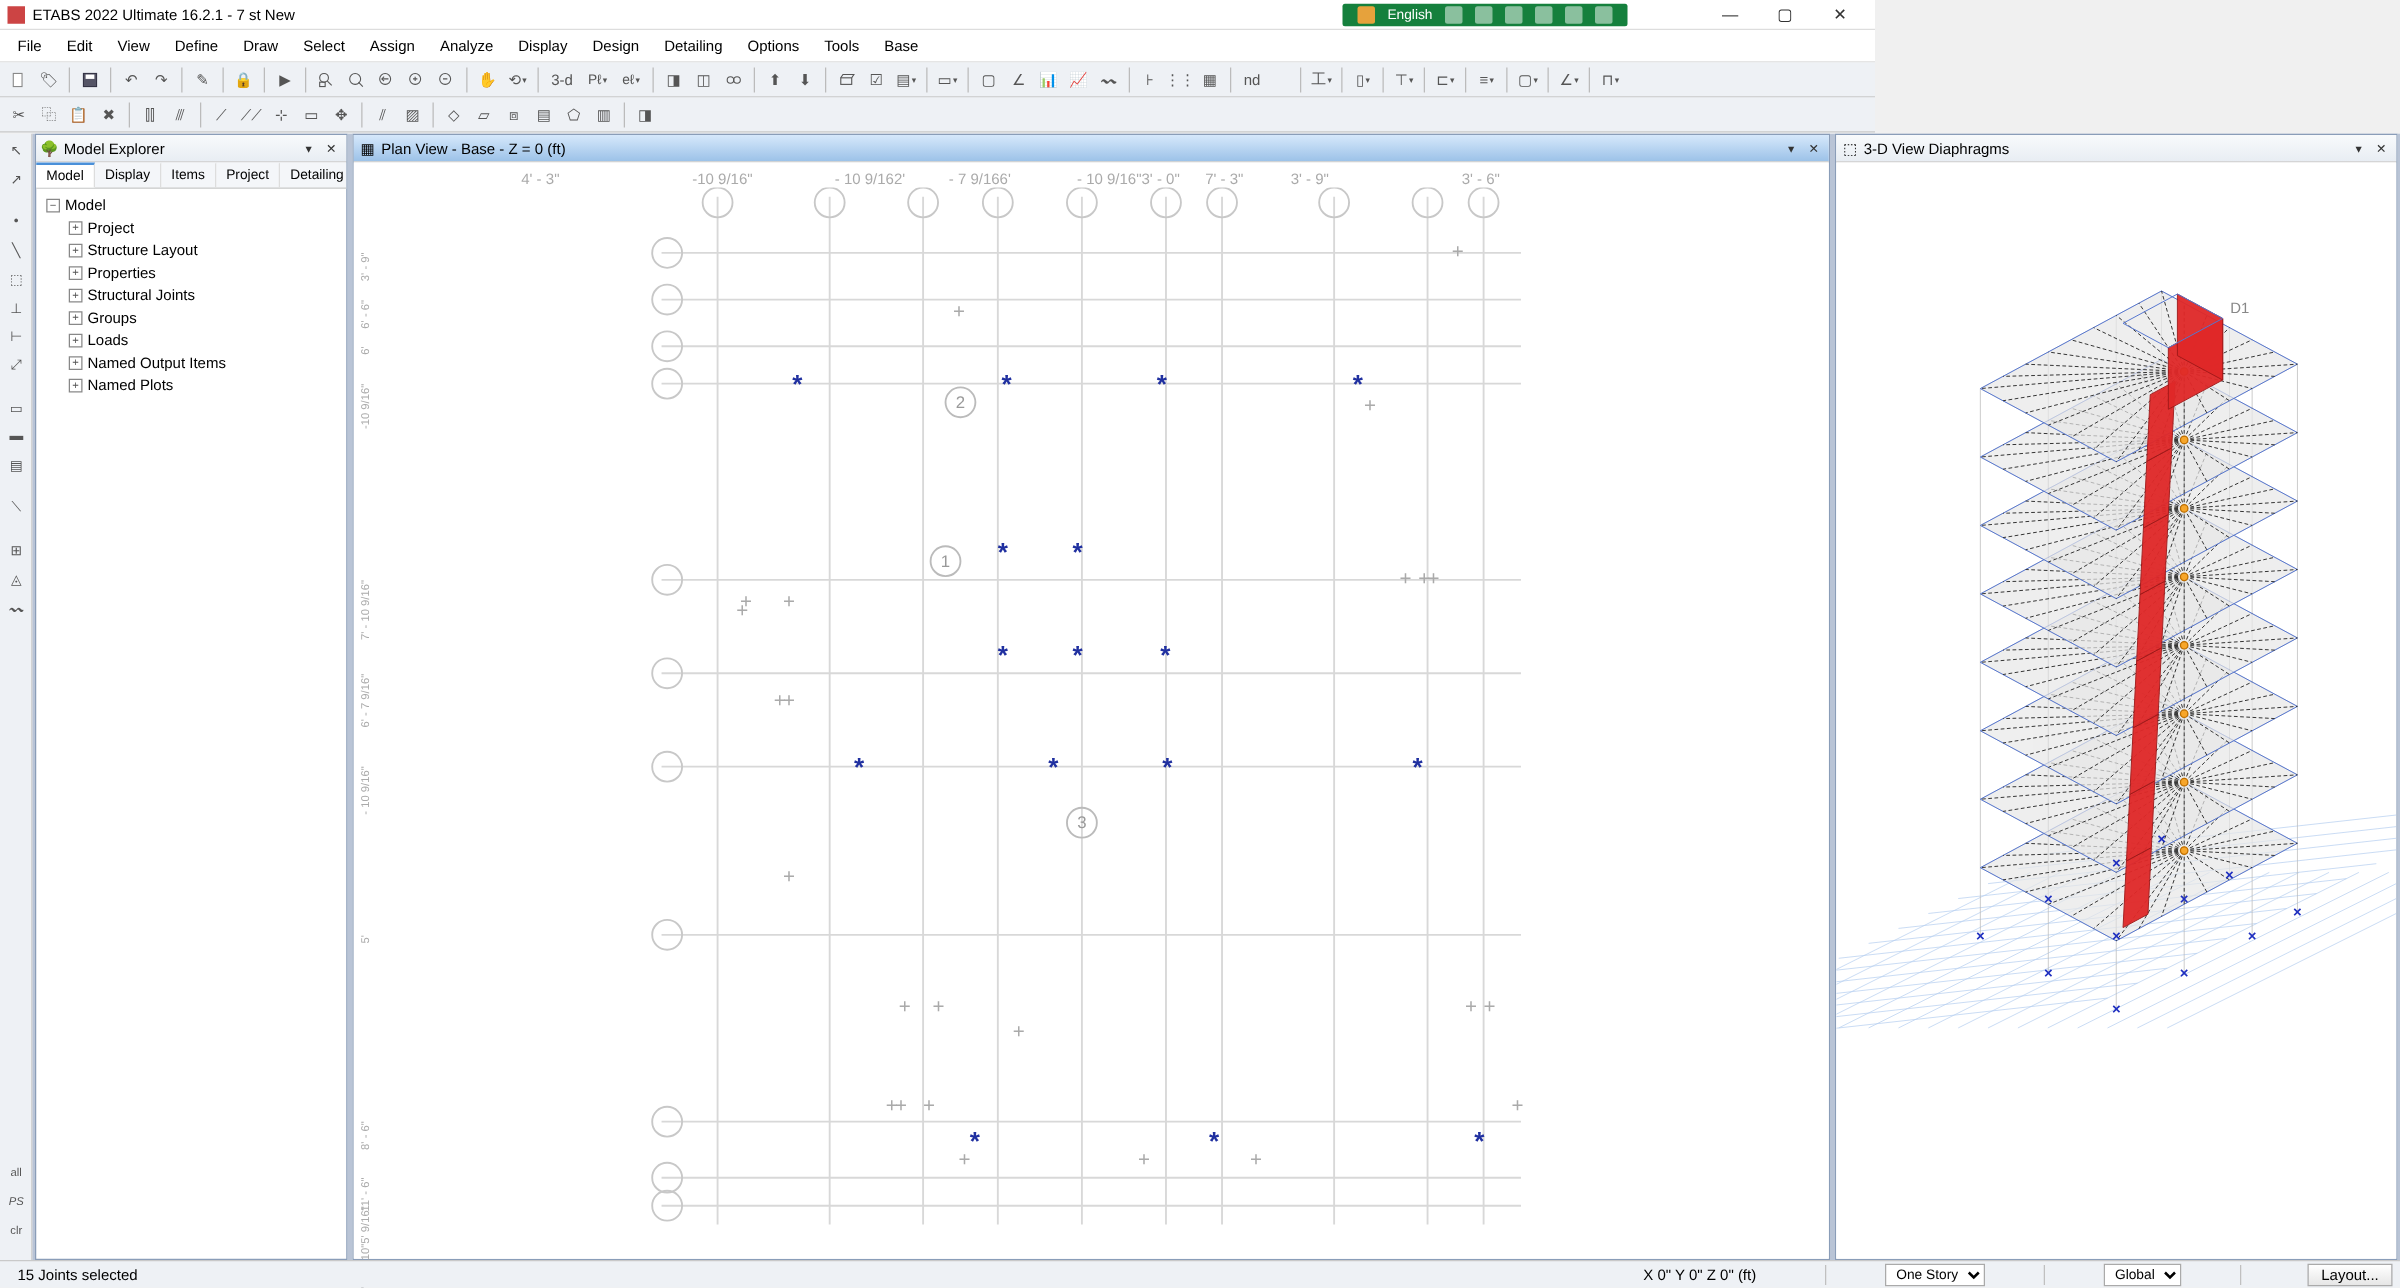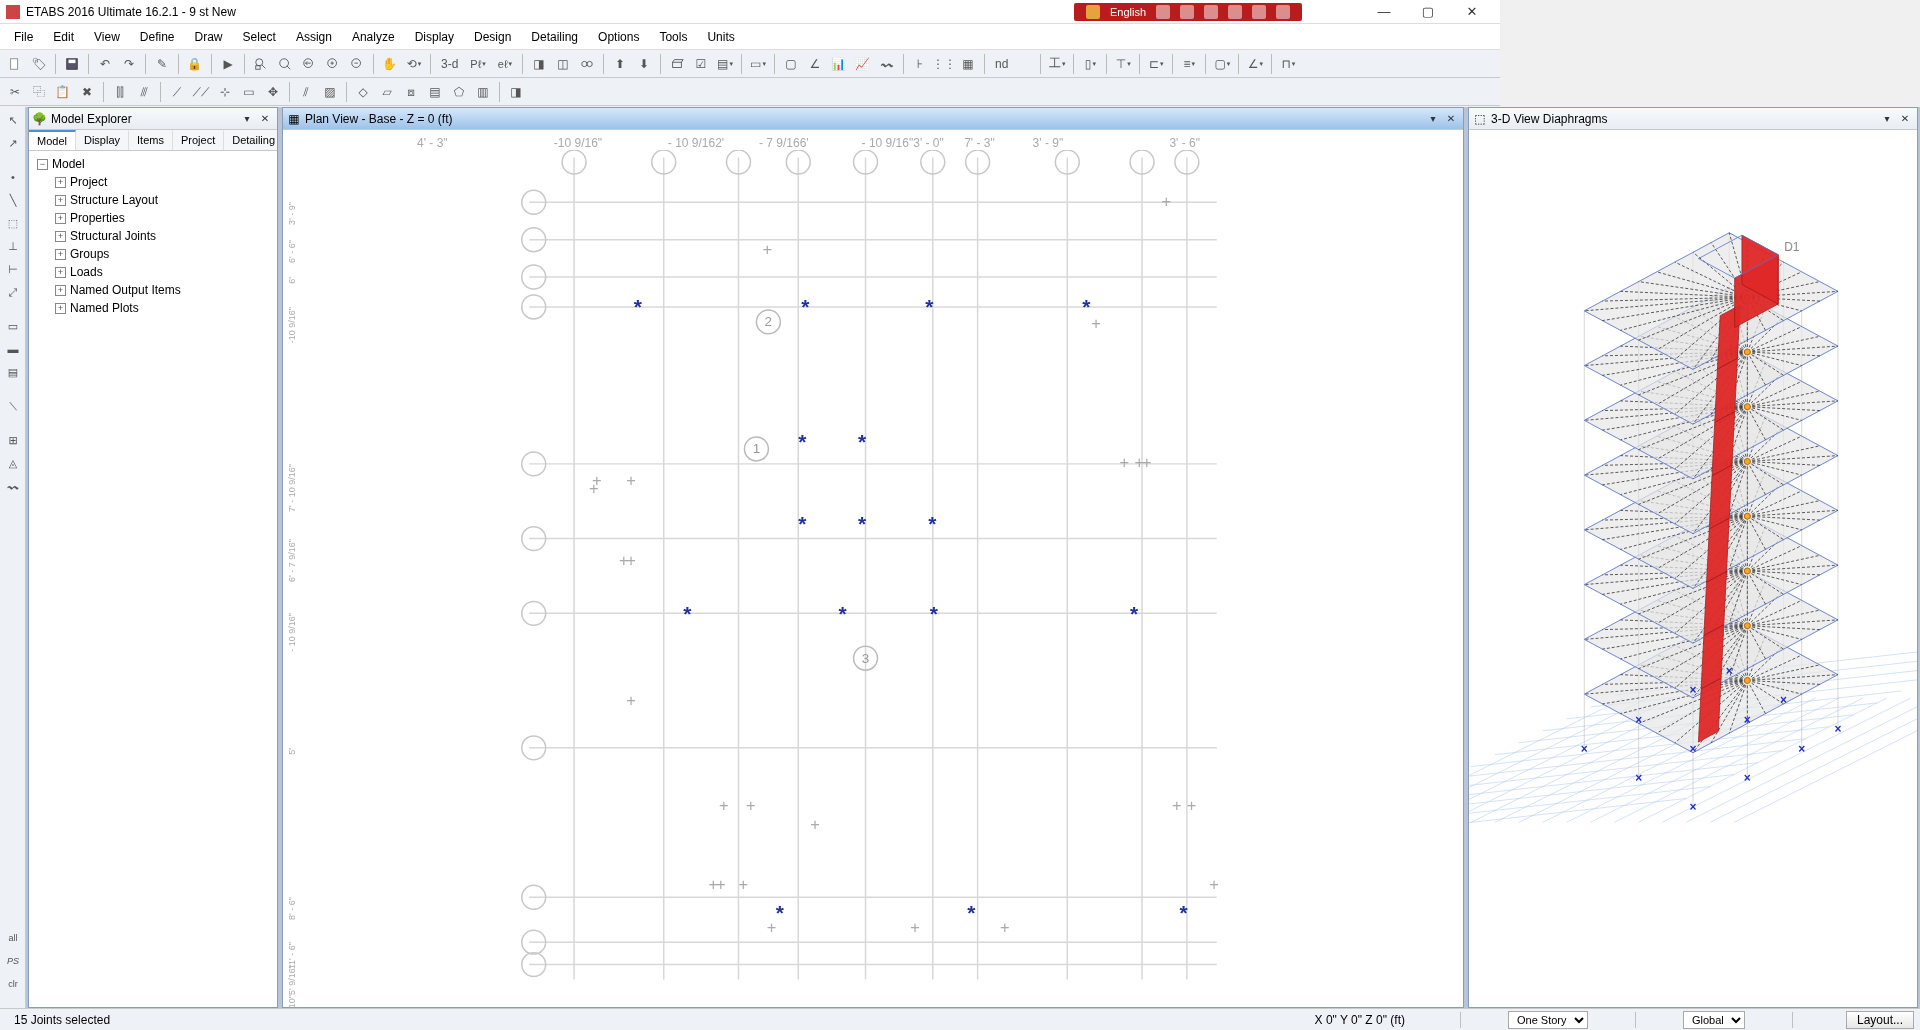--- a/index.html
+++ b/index.html
@@ -2,21 +2,21 @@
 <html><head>
 <meta charset="utf-8">
 <style>
 * { margin: 0; padding: 0; box-sizing: border-box; font-family: "Segoe UI", Tahoma, sans-serif; font-size: 12px; }
 html, body { width: 1500px; height: 805px; background: #f0f0f0; overflow: hidden; }
 
 
 .titlebar { height: 24px; background: #fff; display: flex; align-items: center; padding: 0 6px; border-bottom: 1px solid #ddd; }
 .titlebar .icon { width: 14px; height: 14px; background: #c44; margin-right: 6px; }
 .titlebar .spacer { flex: 1; }
-.titlebar .lang-strip { display: flex; align-items: center; gap: 10px; background: #b91c1c; padding: 2px 12px; border-radius: 2px; margin-right: 60px; }
+.titlebar .lang-strip { display: flex; align-items: center; gap: 10px; background: #15803d; padding: 2px 12px; border-radius: 2px; margin-right: 60px; }
 .titlebar .lang-strip span { color: #fff; font-size: 11px; }
 .titlebar .lang-ico { width: 14px; height: 14px; background: rgba(255,255,255,.5); border-radius: 2px; }
 .titlebar .winbtn { width: 44px; height: 24px; display: flex; align-items: center; justify-content: center; color: #333; font-size: 13px; }
 
 
 .menubar { height: 26px; background: #fff; display: flex; align-items: center; padding: 0 4px; border-bottom: 1px solid #ddd; }
 .menubar .item { padding: 4px 10px; cursor: default; }
 
 
 .toolbar { height: 28px; background: #eef1f5; border-bottom: 1px solid #c9c9c9; display: flex; align-items: center; padding: 0 4px; gap: 2px; }
@@ -91,21 +91,21 @@
 .statusbar .field { padding: 0 8px; }
 .statusbar select { font-size: 11px; height: 18px; border: 1px solid #aaa; background: #fff; padding: 0 4px; }
 .statusbar .unitsbtn { border: 1px solid #aaa; background: linear-gradient(#fff,#e6e6e6); padding: 1px 10px; margin-left: 6px; }
 .statusbar .sep { width: 1px; height: 16px; background: #c0c0c0; margin: 0 4px; }
 </style>
 </head>
 <body>
 
 <div class="titlebar">
   <div class="icon"></div>
-  <div>ETABS 2016 Ultimate 16.2.1 - 9 st New</div>
+  <div>ETABS 2022 Ultimate 16.2.1 - 7 st New</div>
   <div class="spacer"></div>
   <div class="lang-strip">
     <div class="lang-ico" style="background:#e6a23c"></div>
     <span>English</span>
     <div class="lang-ico"></div>
     <div class="lang-ico"></div>
     <div class="lang-ico"></div>
     <div class="lang-ico"></div>
     <div class="lang-ico"></div>
     <div class="lang-ico"></div>
@@ -122,21 +122,21 @@
   <div class="item">Define</div>
   <div class="item">Draw</div>
   <div class="item">Select</div>
   <div class="item">Assign</div>
   <div class="item">Analyze</div>
   <div class="item">Display</div>
   <div class="item">Design</div>
   <div class="item">Detailing</div>
   <div class="item">Options</div>
   <div class="item">Tools</div>
-  <div class="item">Units</div>
+  <div class="item">Base</div>
 </div>
 
 <div class="toolbar">
   <div class="tbtn">
       <svg viewBox="0 0 16 16">
         <rect x="3" y="2" width="8" height="12" fill="#fff" stroke="#888"></rect>
       </svg>
     </div>
   <div class="tbtn">🏷</div>
   <div class="sep"></div>

